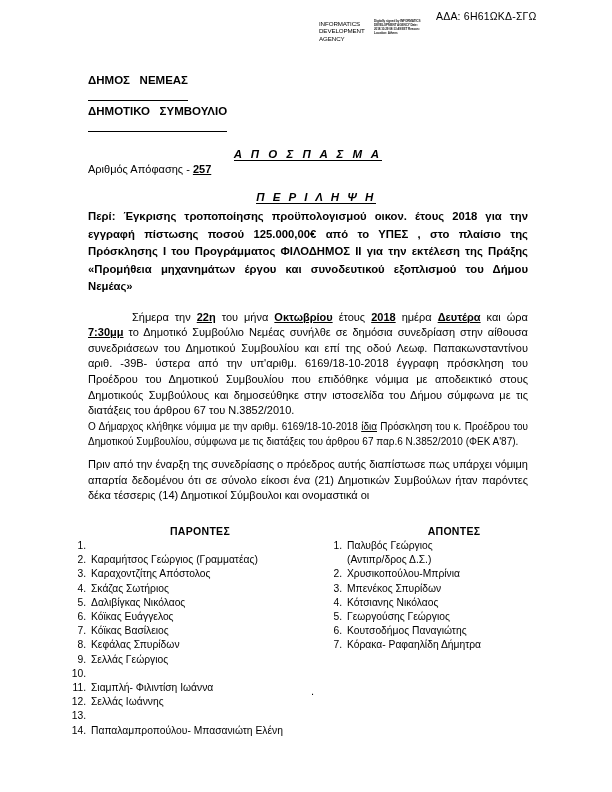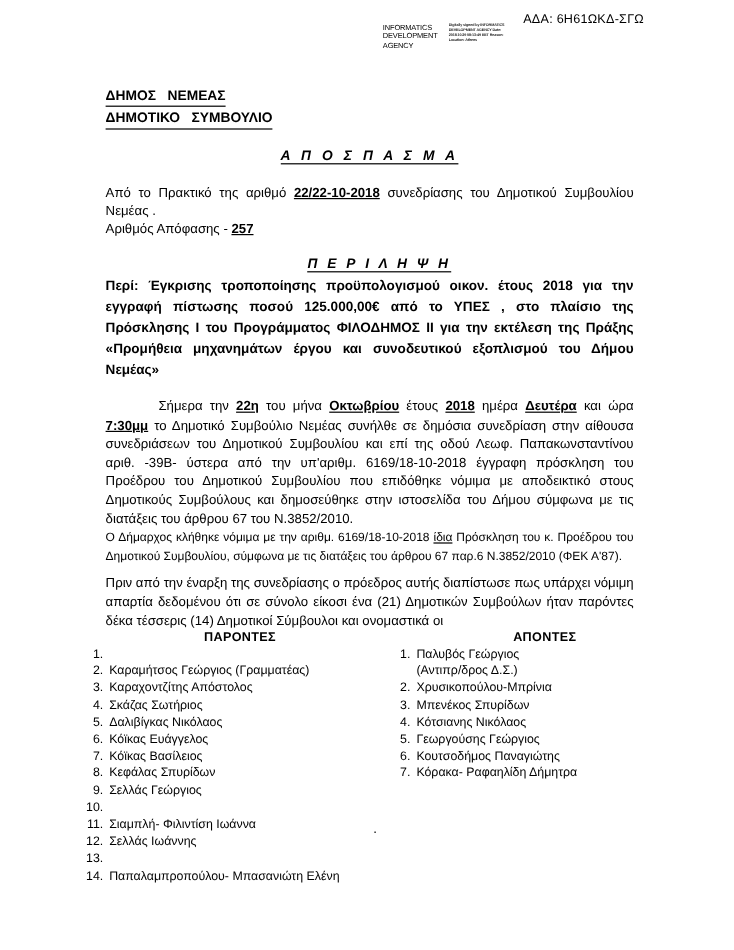--- a/index.html
+++ b/index.html
@@ -74,21 +74,21 @@
     left: 88px;
     top: 70px;
     width: 440px;
   }
   .org-line {
     font-size: 11.5px;
     font-weight: bold;
     line-height: 15px;
     border-bottom: 1.3px solid #000;
     display: inline-block;
-    padding-bottom: 0px;
+    padding-bottom: 12px;
     white-space: pre;
   }
   .org-line.l1 { margin-left: 0; }
   .org-block { margin-bottom: 2px; }
 
   .centered { text-align: center; }
   .doc-title {
     font-size: 11.5px;
     font-weight: bold;
     font-style: italic;
@@ -216,25 +216,20 @@
 
     <div class="org-block">
       <div><span class="org-line l1">ΔΗΜΟΣ   ΝΕΜΕΑΣ</span></div>
       <div><span class="org-line">ΔΗΜΟΤΙΚΟ   ΣΥΜΒΟΥΛΙΟ</span></div>
     </div>
 
     <div class="centered">
       <span class="doc-title">Α Π Ο Σ Π Α Σ Μ Α</span>
     </div>
 
-    <p class="para minutes">
-      <span>Από το Πρακτικό της αριθμό</span>
-      <span class="bu">22/22-10-2018</span>
-      <span>συνεδρίασης του Δημοτικού Συμβουλίου Νεμέας .</span>
-    </p>
     <p class="para">
       <span>Αριθμός  Απόφασης -</span>
       <span class="bu">257</span>
     </p>
 
     <div class="centered">
       <span class="perilipsi-title">Π Ε Ρ Ι Λ Η Ψ Η</span>
     </div>
     <p class="perilipsi-body">Περί: Έγκρισης τροποποίησης προϋπολογισμού οικον. έτους 2018 για την εγγραφή πίστωσης   ποσού 125.000,00€ από το ΥΠΕΣ , στο πλαίσιο της Πρόσκλησης Ι του Προγράμματος ΦΙΛΟΔΗΜΟΣ ΙΙ για την εκτέλεση   της Πράξης  «Προμήθεια μηχανημάτων έργου και συνοδευτικού εξοπλισμού του Δήμου Νεμέας»</p>
 

